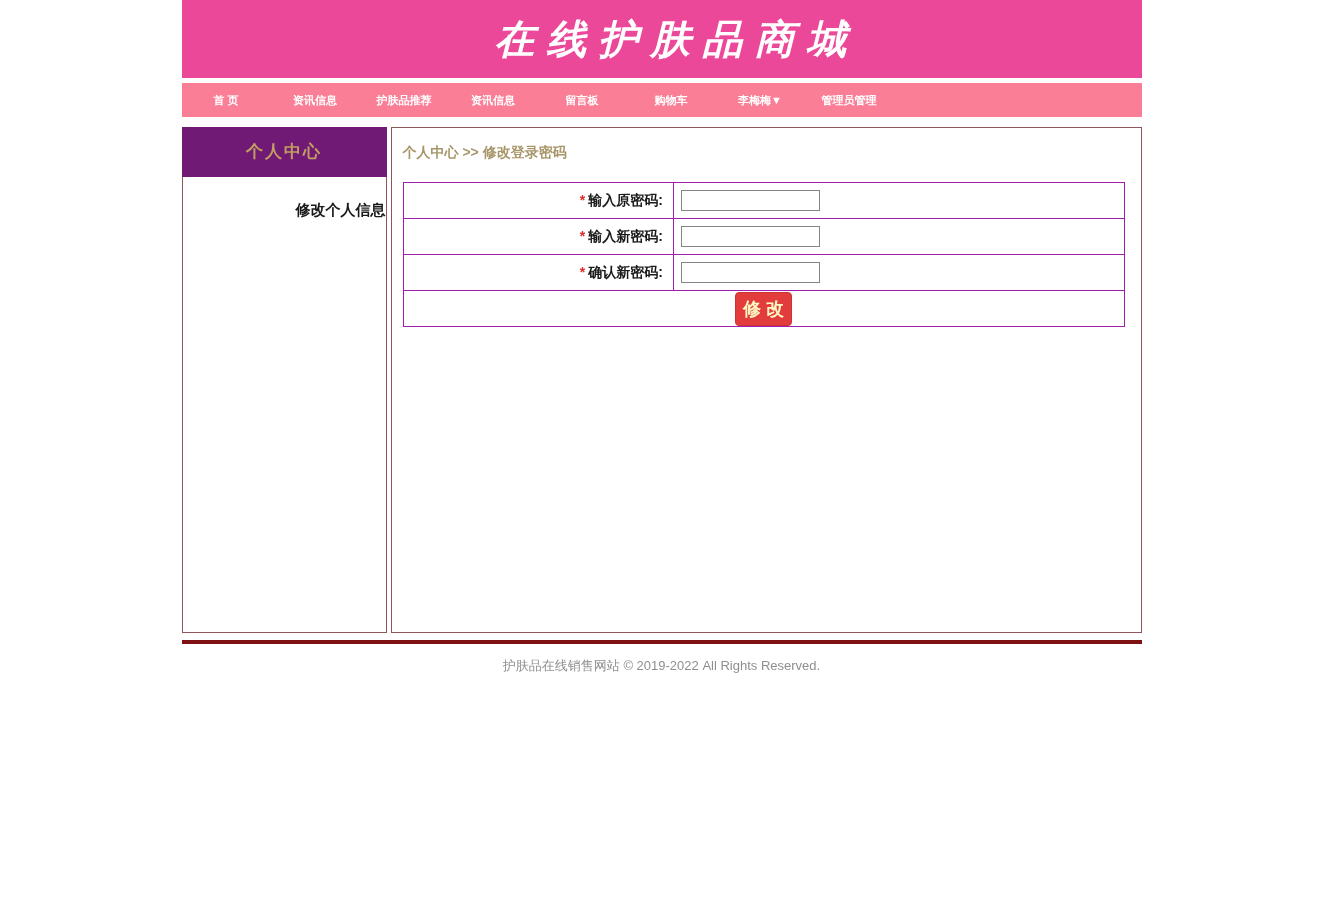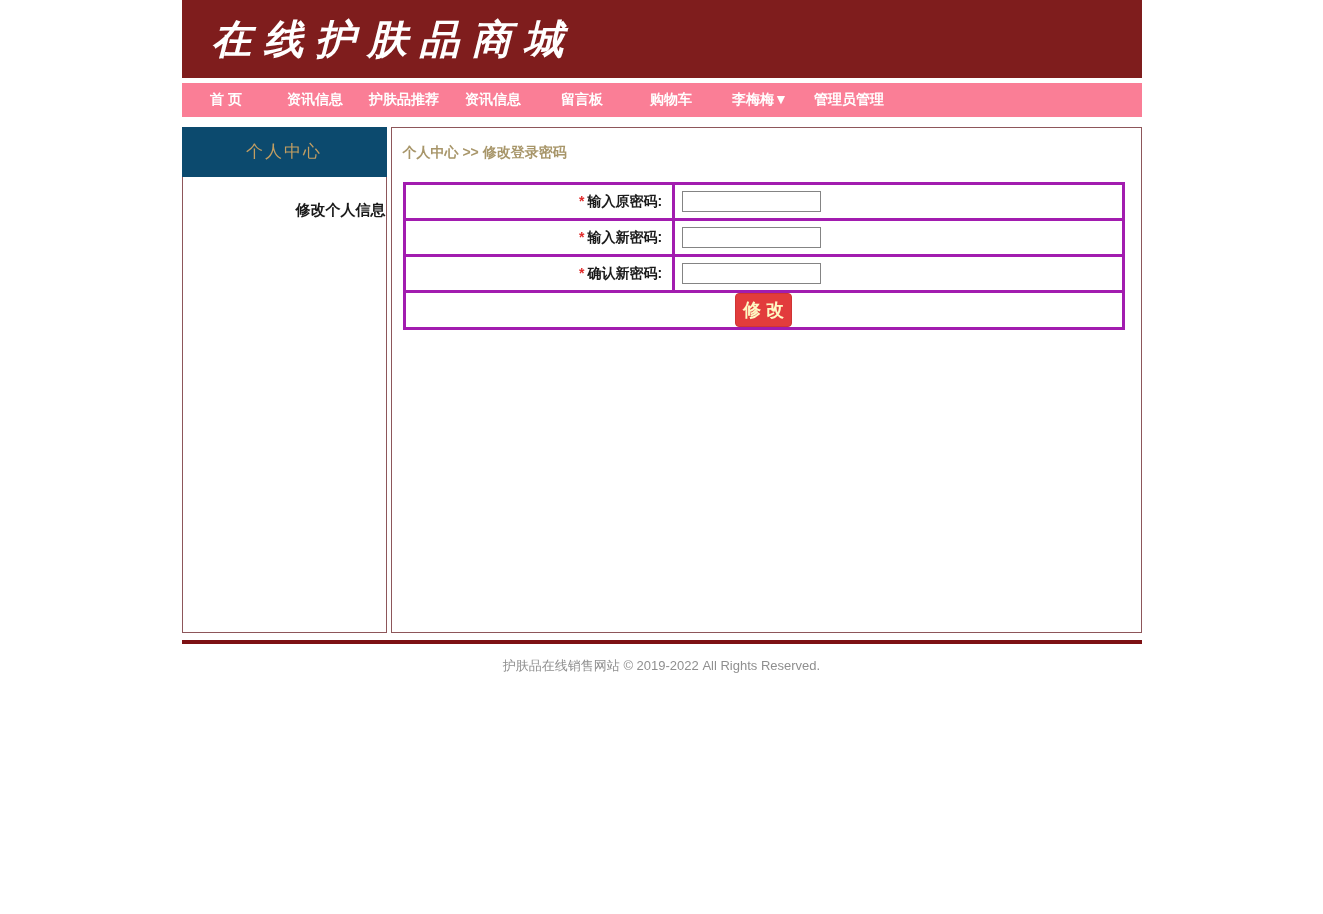--- a/index.html
+++ b/index.html
@@ -7,22 +7,22 @@
     width: 1323px; height: 914px;
     background: #ffffff;
     font-family: "Liberation Sans", sans-serif;
     overflow: hidden;
   }
   .page { width: 960px; margin: 0 auto; }
 
   
   .banner {
     height: 78px;
-    background: #7f1d1d;
-    display: flex; align-items: center; 
+    background: #ec4899;
+    display: flex; align-items: center; justify-content: center;
   }
   .banner-title {
     color: #ffffff;
     font-family: "DejaVu Serif", serif;
     font-style: italic;
     font-weight: bold;
     font-size: 40px;
     letter-spacing: 12px;
     padding-left: 30px; 
     white-space: nowrap;
@@ -34,41 +34,41 @@
     height: 34px;
     background: #fa7e96;
     display: flex;
     align-items: center;
   }
   .nav-item {
     width: 89px;
     text-align: center;
     color: #ffffff;
     font-weight: bold;
-    font-size: 14px;
+    font-size: 11px;
     cursor: pointer;
     white-space: nowrap;
   }
 
   
   .content {
     margin-top: 10px;
     display: flex;
     height: 506px;
   }
   .sidebar {
     width: 205px;
     display: flex;
     flex-direction: column;
   }
   .sidebar-header {
     height: 50px;
-    background: #0c4a6e;
+    background: #701a75;
     color: #c29e62;
-    font-weight: normal;
+    font-weight: bold;
     font-size: 17px;
     letter-spacing: 2px;
     text-align: center;
     line-height: 50px;
   }
   .sidebar-body {
     flex: 1;
     background: #ffffff;
     border: 1px solid #8d565a;
     border-top: none;
@@ -97,21 +97,21 @@
     font-size: 14px;
     margin-bottom: 20px;
   }
 
   
   .form-table {
     width: 100%;
     border-collapse: collapse;
   }
   .form-table td {
-    border: 3px solid #a21caf;
+    border: 1px solid #a21caf;
     height: 36px;
     font-size: 14px;
     background: #ffffff;
   }
   .label-cell {
     width: 37.5%;
     text-align: right;
     padding-right: 10px;
     font-weight: bold;
     color: #1a1a1a;

